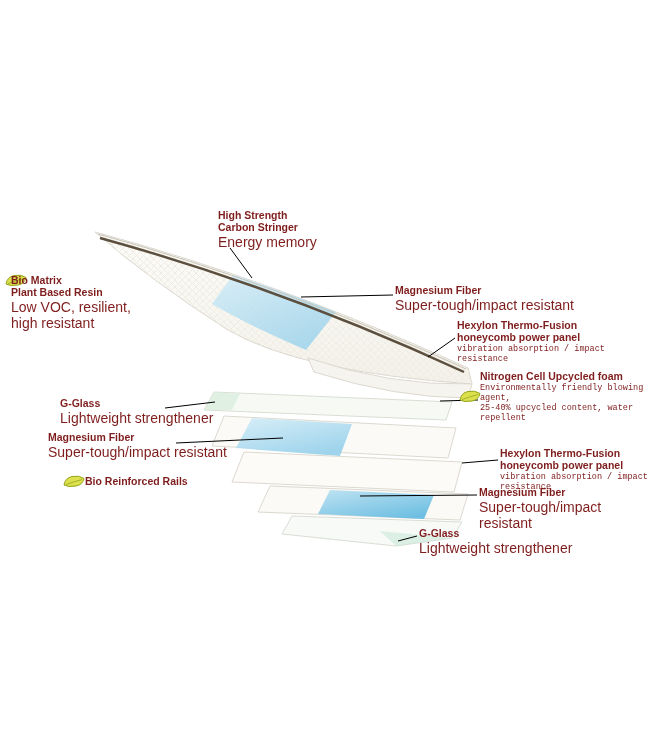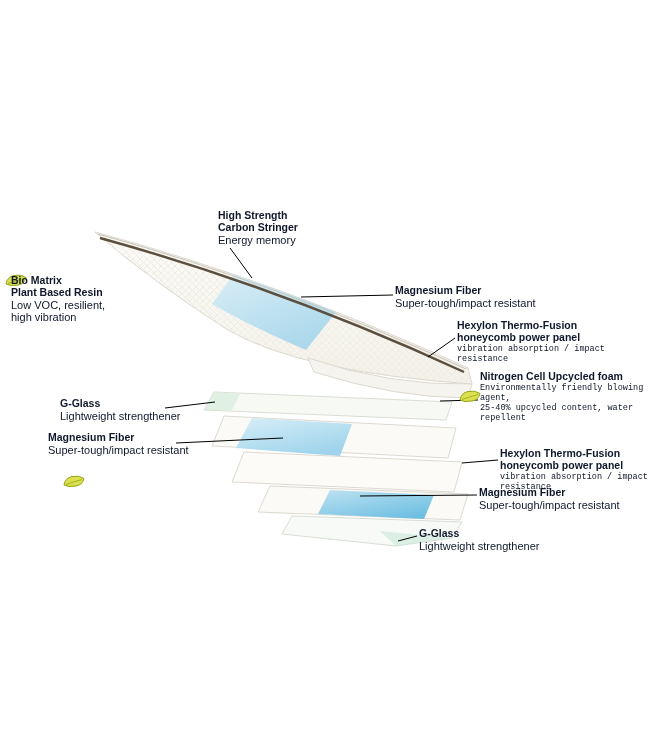--- a/index.html
+++ b/index.html
@@ -1,24 +1,24 @@
 <!DOCTYPE html>
 <html><head>
 <meta charset="utf-8">
 <title>Surfboard Construction Diagram</title>
 <style>
   html,body{margin:0;padding:0;background:#ffffff;}
   #canvas{
     position:relative;width:650px;height:750px;background:#ffffff;
-    overflow:hidden;font-family:"Liberation Sans",sans-serif;color:#0f172a;
+    overflow:hidden;font-family:"Liberation Sans",sans-serif;color:#7f1d1d;
   }
   #board-svg{position:absolute;left:0;top:0;}
   .callout{position:absolute;}
   .callout .t{font-weight:bold;font-size:10.5px;line-height:1.12;white-space:pre-line;}
-  .callout .d{font-size:11px;line-height:1.18;white-space:pre-line;}
+  .callout .d{font-size:14px;line-height:1.18;white-space:pre-line;}
   .callout.tight .d{font-size:8.5px;font-family:Liberation Mono, monospace;}
   .leaf-icon{position:absolute;width:22px;height:14px;display:block;}
 </style>
 </head>
 <body>
 
 <div id="canvas">
 
   <svg id="board-svg" width="650" height="750" viewBox="0 0 650 750">
     <defs>
@@ -100,21 +100,21 @@
   <div class="callout" style="left:218px;top:210px">
     <div class="t">High Strength
 Carbon Stringer</div>
     <div class="d">Energy memory</div>
   </div>
 
   <div class="callout" style="left:11px;top:275px">
     <div class="t">Bio Matrix
 Plant Based Resin</div>
     <div class="d">Low VOC, resilient,
-high vibration</div>
+high resistant</div>
   </div>
 
   <div class="callout" style="left:395px;top:285px">
     <div class="t">Magnesium Fiber</div>
     <div class="d">Super-tough/impact resistant</div>
   </div>
 
   <div class="callout tight" style="left:457px;top:320px">
     <div class="t">Hexylon Thermo-Fusion
 honeycomb power panel</div>
@@ -137,20 +137,21 @@
     <div class="d">Super-tough/impact resistant</div>
   </div>
 
   <div class="callout tight" style="left:500px;top:448px">
     <div class="t">Hexylon Thermo-Fusion
 honeycomb power panel</div>
     <div class="d">vibration absorption / impact resistance</div>
   </div>
 
   <div class="callout" style="left:85px;top:476px">
+    <div class="t">Bio Reinforced Rails</div>
   </div>
 
   <div class="callout" style="left:479px;top:487px">
     <div class="t">Magnesium Fiber</div>
     <div class="d">Super-tough/impact resistant</div>
   </div>
 
   <div class="callout" style="left:419px;top:528px">
     <div class="t">G-Glass</div>
     <div class="d">Lightweight strengthener</div>

